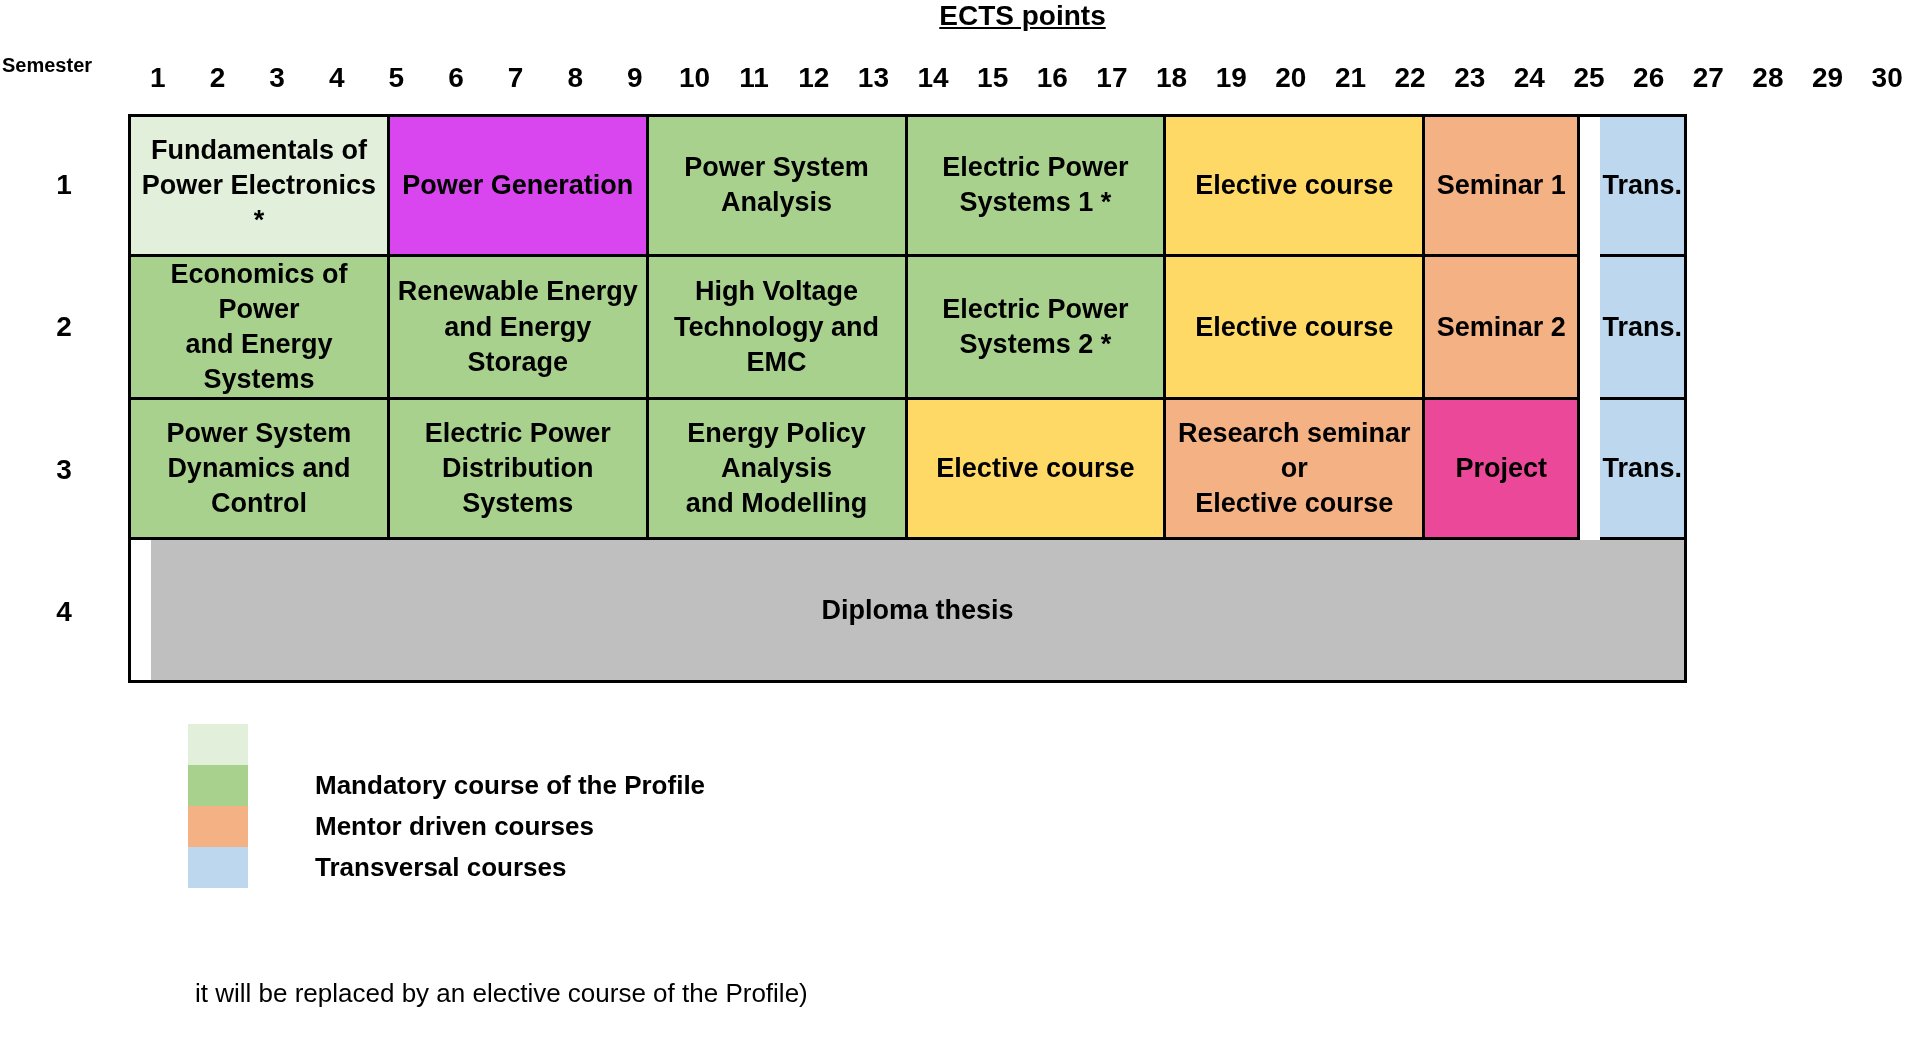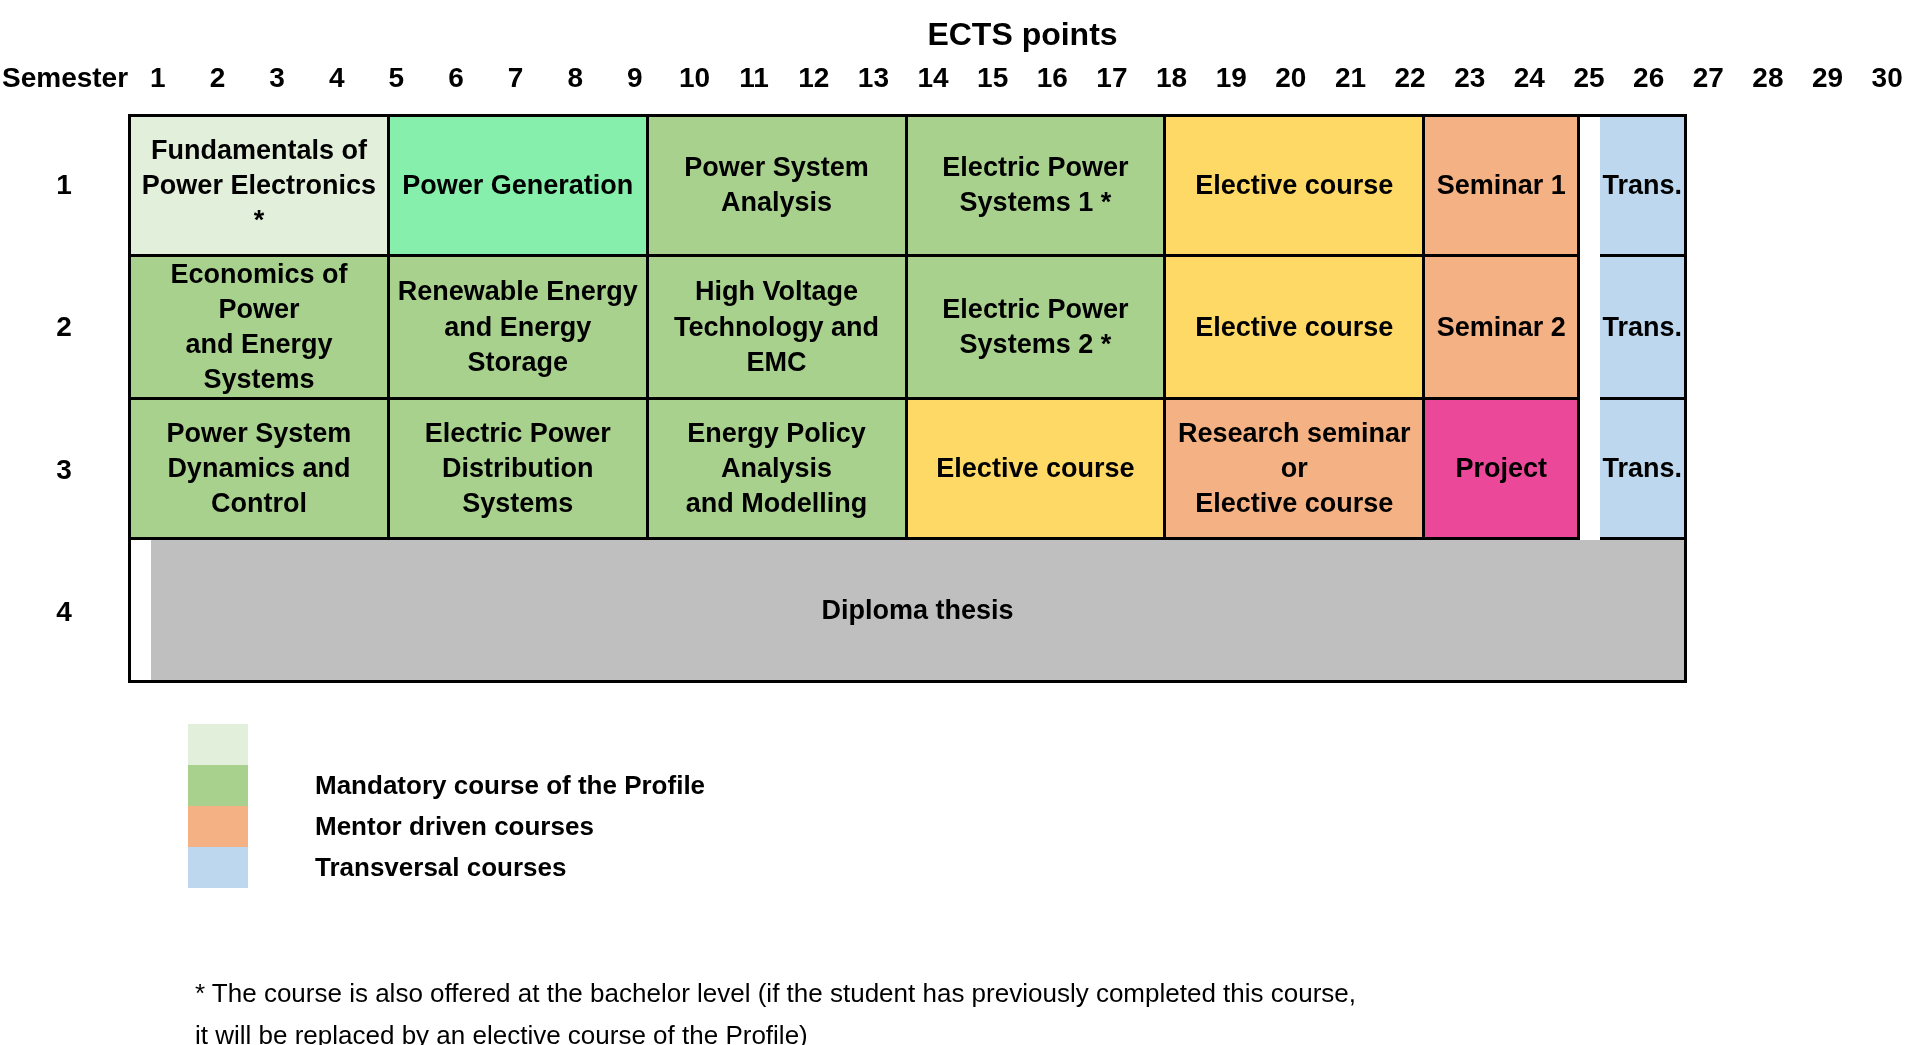--- a/index.html
+++ b/index.html
@@ -6,27 +6,27 @@
   body {
     width: 1920px; height: 1045px;
     position: relative;
     background: #ffffff;
     font-family: "Liberation Sans", sans-serif;
     color: #000000;
     overflow: hidden;
   }
 
   .ects-title {
-    position: absolute; left: 128px; top: 16px; width: 1789px;
-    text-align: center; font-weight: bold; font-size: 32px;
+    position: absolute; left: 128px; top: 0; width: 1789px;
+    text-align: center; font-weight: bold; font-size: 28px; text-decoration: underline;
   }
 
   .semester-axis-label {
-    position: absolute; left: 2px; top: 62px;
-    font-weight: bold; font-size: 28px;
+    position: absolute; left: 2px; top: 54px;
+    font-weight: bold; font-size: 20px;
   }
 
   .ects-number-row {
     position: absolute; left: 128px; top: 62px; width: 1789px;
     display: grid; grid-template-columns: repeat(30, 1fr);
     font-weight: bold; font-size: 28px;
   }
   .ects-number-row span { text-align: center; }
 
   .semester-column {
@@ -117,21 +117,21 @@
 <div class="semester-column">
     <div>1</div>
     <div>2</div>
     <div>3</div>
     <div>4</div>
   </div>
 
 <div class="curriculum-table">
     <div class="cell" style="grid-column: span 5; background: rgb(226, 239, 218);">Fundamentals of
 Power Electronics *</div>
-    <div class="cell" style="grid-column: span 5; background: #86efac;">Power Generation</div>
+    <div class="cell" style="grid-column: span 5; background: #d946ef;">Power Generation</div>
     <div class="cell" style="grid-column: span 5; background: rgb(169, 209, 142);">Power System
 Analysis</div>
     <div class="cell" style="grid-column: span 5; background: rgb(169, 209, 142);">Electric Power
 Systems 1 *</div>
     <div class="cell" style="grid-column: span 5; background: rgb(255, 217, 102);">Elective course</div>
     <div class="cell" style="grid-column: span 3; background: rgb(244, 177, 131); text-align: center;">Seminar 1</div>
     <div class="cell last-col" style="grid-column: span 2; background: rgb(189, 215, 238);">Trans.</div>
     <div class="cell" style="grid-column: span 5; background: rgb(169, 209, 142);">Economics of Power
 and Energy Systems</div>
     <div class="cell" style="grid-column: span 5; background: rgb(169, 209, 142);">Renewable Energy
@@ -169,15 +169,14 @@
       <div class="legend-swatch" style="background: rgb(244, 177, 131);"></div>
       <div class="legend-label">Mentor driven courses</div>
     </div>
     <div class="legend-item">
       <div class="legend-swatch" style="background: rgb(189, 215, 238);"></div>
       <div class="legend-label">Transversal courses</div>
     </div>
   </div>
 
 <div class="footnote">
-  <div>* The course is also offered at the bachelor level (if the student has previously completed this course,</div>
   <div>it will be replaced by an elective course of the Profile)</div>
 </div>
 
 </body></html>

